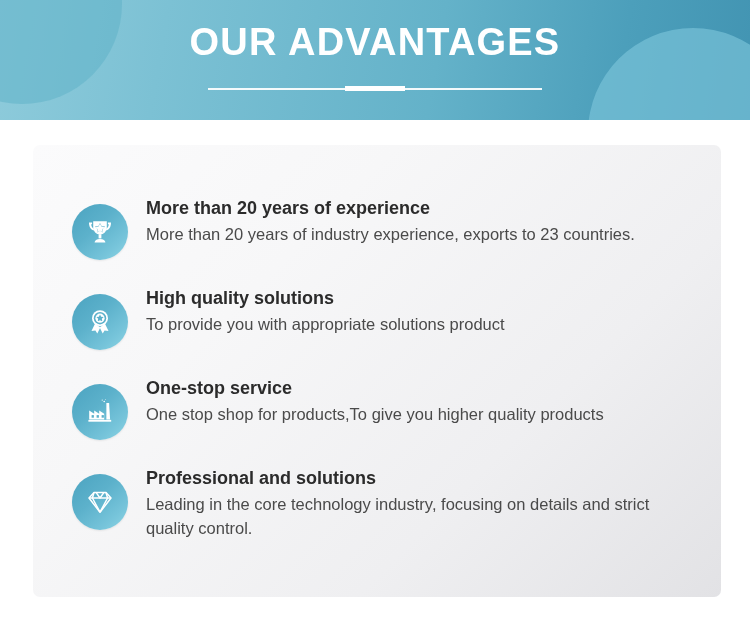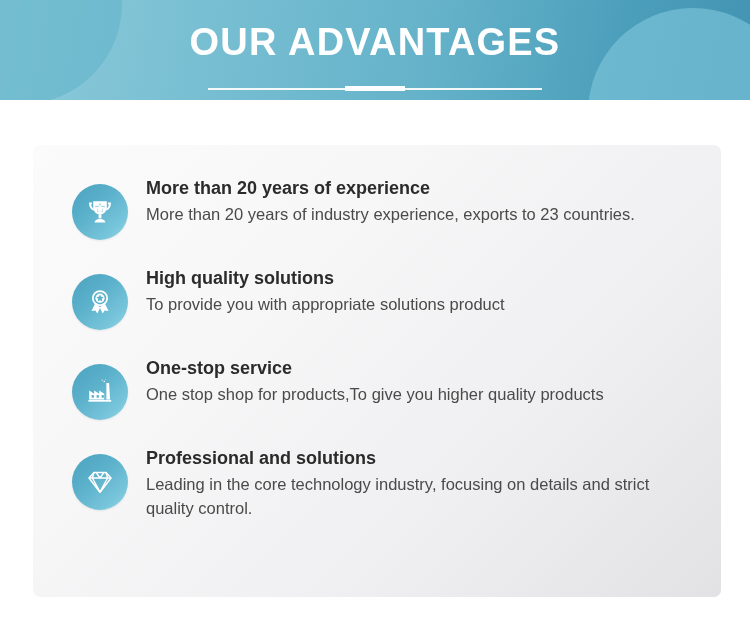--- a/index.html
+++ b/index.html
@@ -17,21 +17,21 @@
     position: relative;
     width: 750px;
     height: 626px;
     background: #ffffff;
   }
 
   
   .banner {
     position: relative;
     width: 750px;
-    height: 100px;
+    height: 120px;
     background: linear-gradient(100deg, #8ecbdb 0%, #7cc1d4 22%, #64b2c9 58%, #4c9fbb 82%, #4294b2 100%);
     overflow: hidden;
   }
 
   .banner-circle {
     position: absolute;
     border-radius: 50%;
     pointer-events: none;
   }
 
@@ -108,20 +108,21 @@
   }
 
   .advantage-list {
     padding: 28px 0 0 0;
   }
 
   .advantage-item {
     display: flex;
     align-items: flex-start;
     padding: 0 20px 0 6px;
+    margin-top: 20px;
   }
   .advantage-item + .advantage-item { margin-top: 23px; }
 
   .icon-badge {
     flex: 0 0 auto;
     width: 56px;
     height: 56px;
     border-radius: 50%;
     background: linear-gradient(138deg, #4ba3c0 0%, #5cb1cb 42%, #76c4da 76%, #8ed5e4 100%);
     display: flex;

